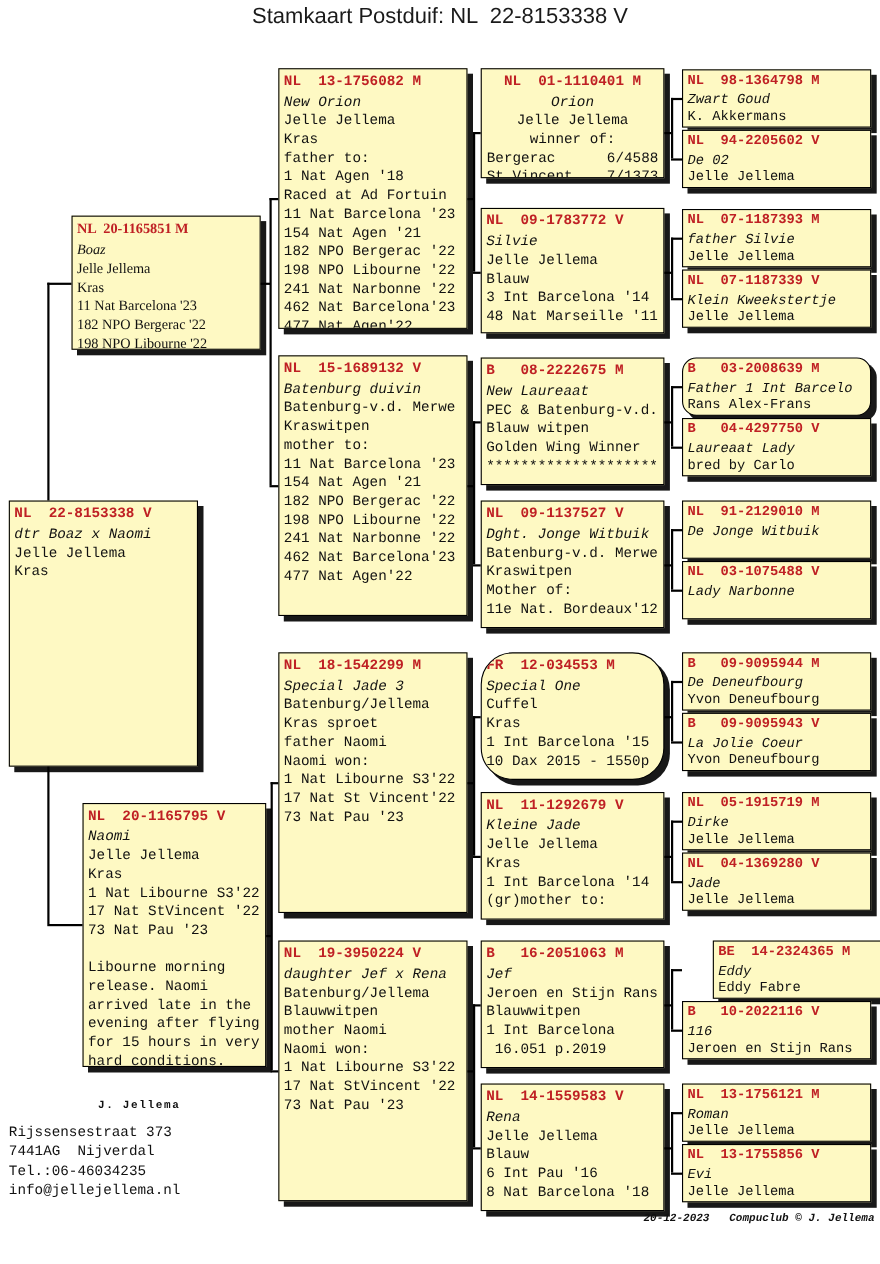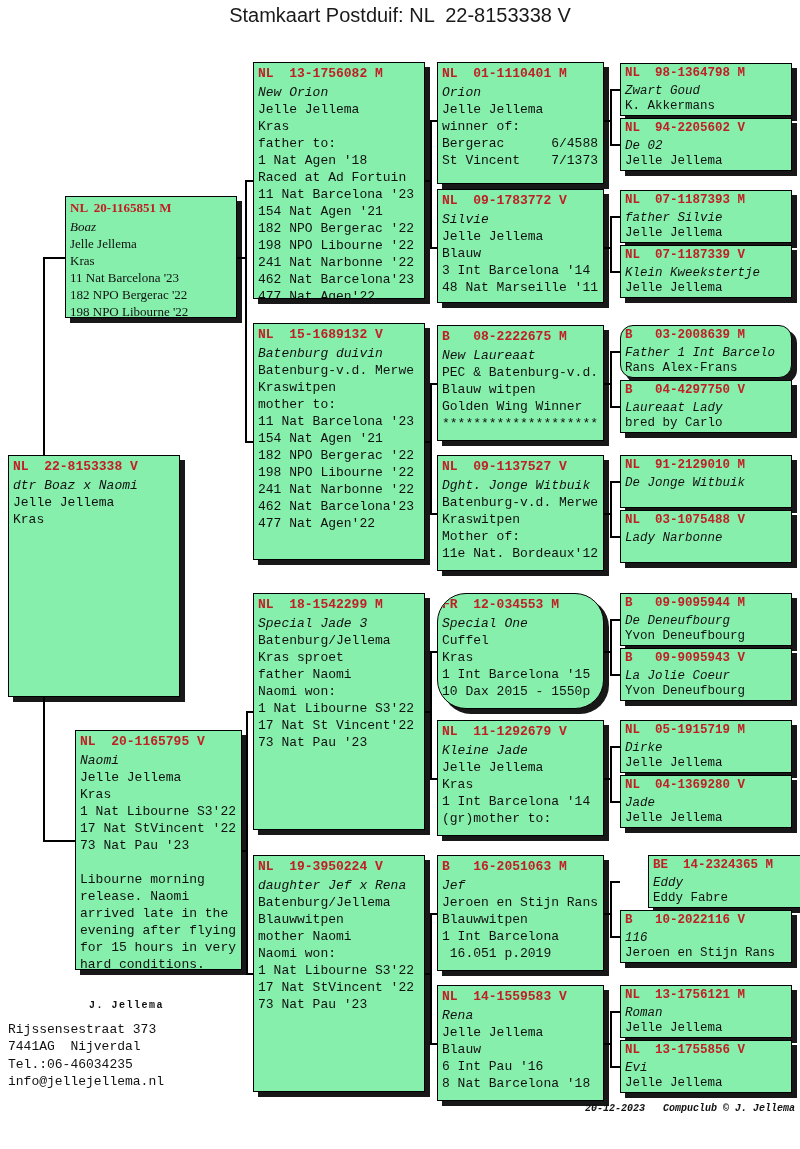--- a/index.html
+++ b/index.html
@@ -7,21 +7,21 @@
     width:800px; height:1149px; background:#ffffff; position:relative;
     font-family:"Liberation Mono","DejaVu Sans Mono",monospace;
     color:#111;
   }
   .title {
     position:absolute; top:4px; left:0; width:100%; text-align:center;
     font-family:"Liberation Sans","DejaVu Sans",sans-serif;
     font-size:20px; color:#1a1a1a; white-space:pre;
   }
   .box {
-    position:absolute; background:#86efac; border:1.5px solid #000;
+    position:absolute; background:#fef9c3; border:1.5px solid #000;
     box-shadow:5px 5px 0 #181818; box-sizing:border-box;
     padding:2px 4px; font-size:13px; line-height:17px; overflow:hidden;
   }
   .box.sm { line-height:15.5px; font-size:12.5px; }
   .box .ring { color:#bf2024; font-weight:bold; white-space:pre; margin-bottom:2px; }
   .box .pname { font-style:italic; white-space:pre; }
   .box .bline { white-space:pre; }
   .conn { position:absolute; background:#000; }
   .contact { position:absolute; left:8px; top:997px; font-size:13px; line-height:17.5px; }
   .contact .cname { font-weight:bold; font-size:10px; letter-spacing:1.5px; margin-bottom:6px;text-align:right; }
@@ -113,21 +113,21 @@
     <div class="pname">daughter Jef x Rena</div>
     <div class="bline">Batenburg/Jellema</div>
     <div class="bline">Blauwwitpen</div>
     <div class="bline">mother Naomi</div>
     <div class="bline">Naomi won:</div>
     <div class="bline">1 Nat Libourne S3'22</div>
     <div class="bline">17 Nat StVincent '22</div>
     <div class="bline">73 Nat Pau '23</div>
   </div>
 
-<div class="box" style="left:437px; top:62px;  width:167px; height:122px;">
+<div class="box" style="left:437px; top:62px;  width:167px; height:100px;text-align:center;">
     <div class="ring">NL  01-1110401 M</div>
     <div class="pname">Orion</div>
     <div class="bline">Jelle Jellema</div>
     <div class="bline">winner of:</div>
     <div class="bline">Bergerac      6/4588</div>
     <div class="bline">St Vincent    7/1373</div>
   </div>
 <div class="box" style="left:437px; top:189px; width:167px; height:114px;">
     <div class="ring">NL  09-1783772 V</div>
     <div class="pname">Silvie</div>

